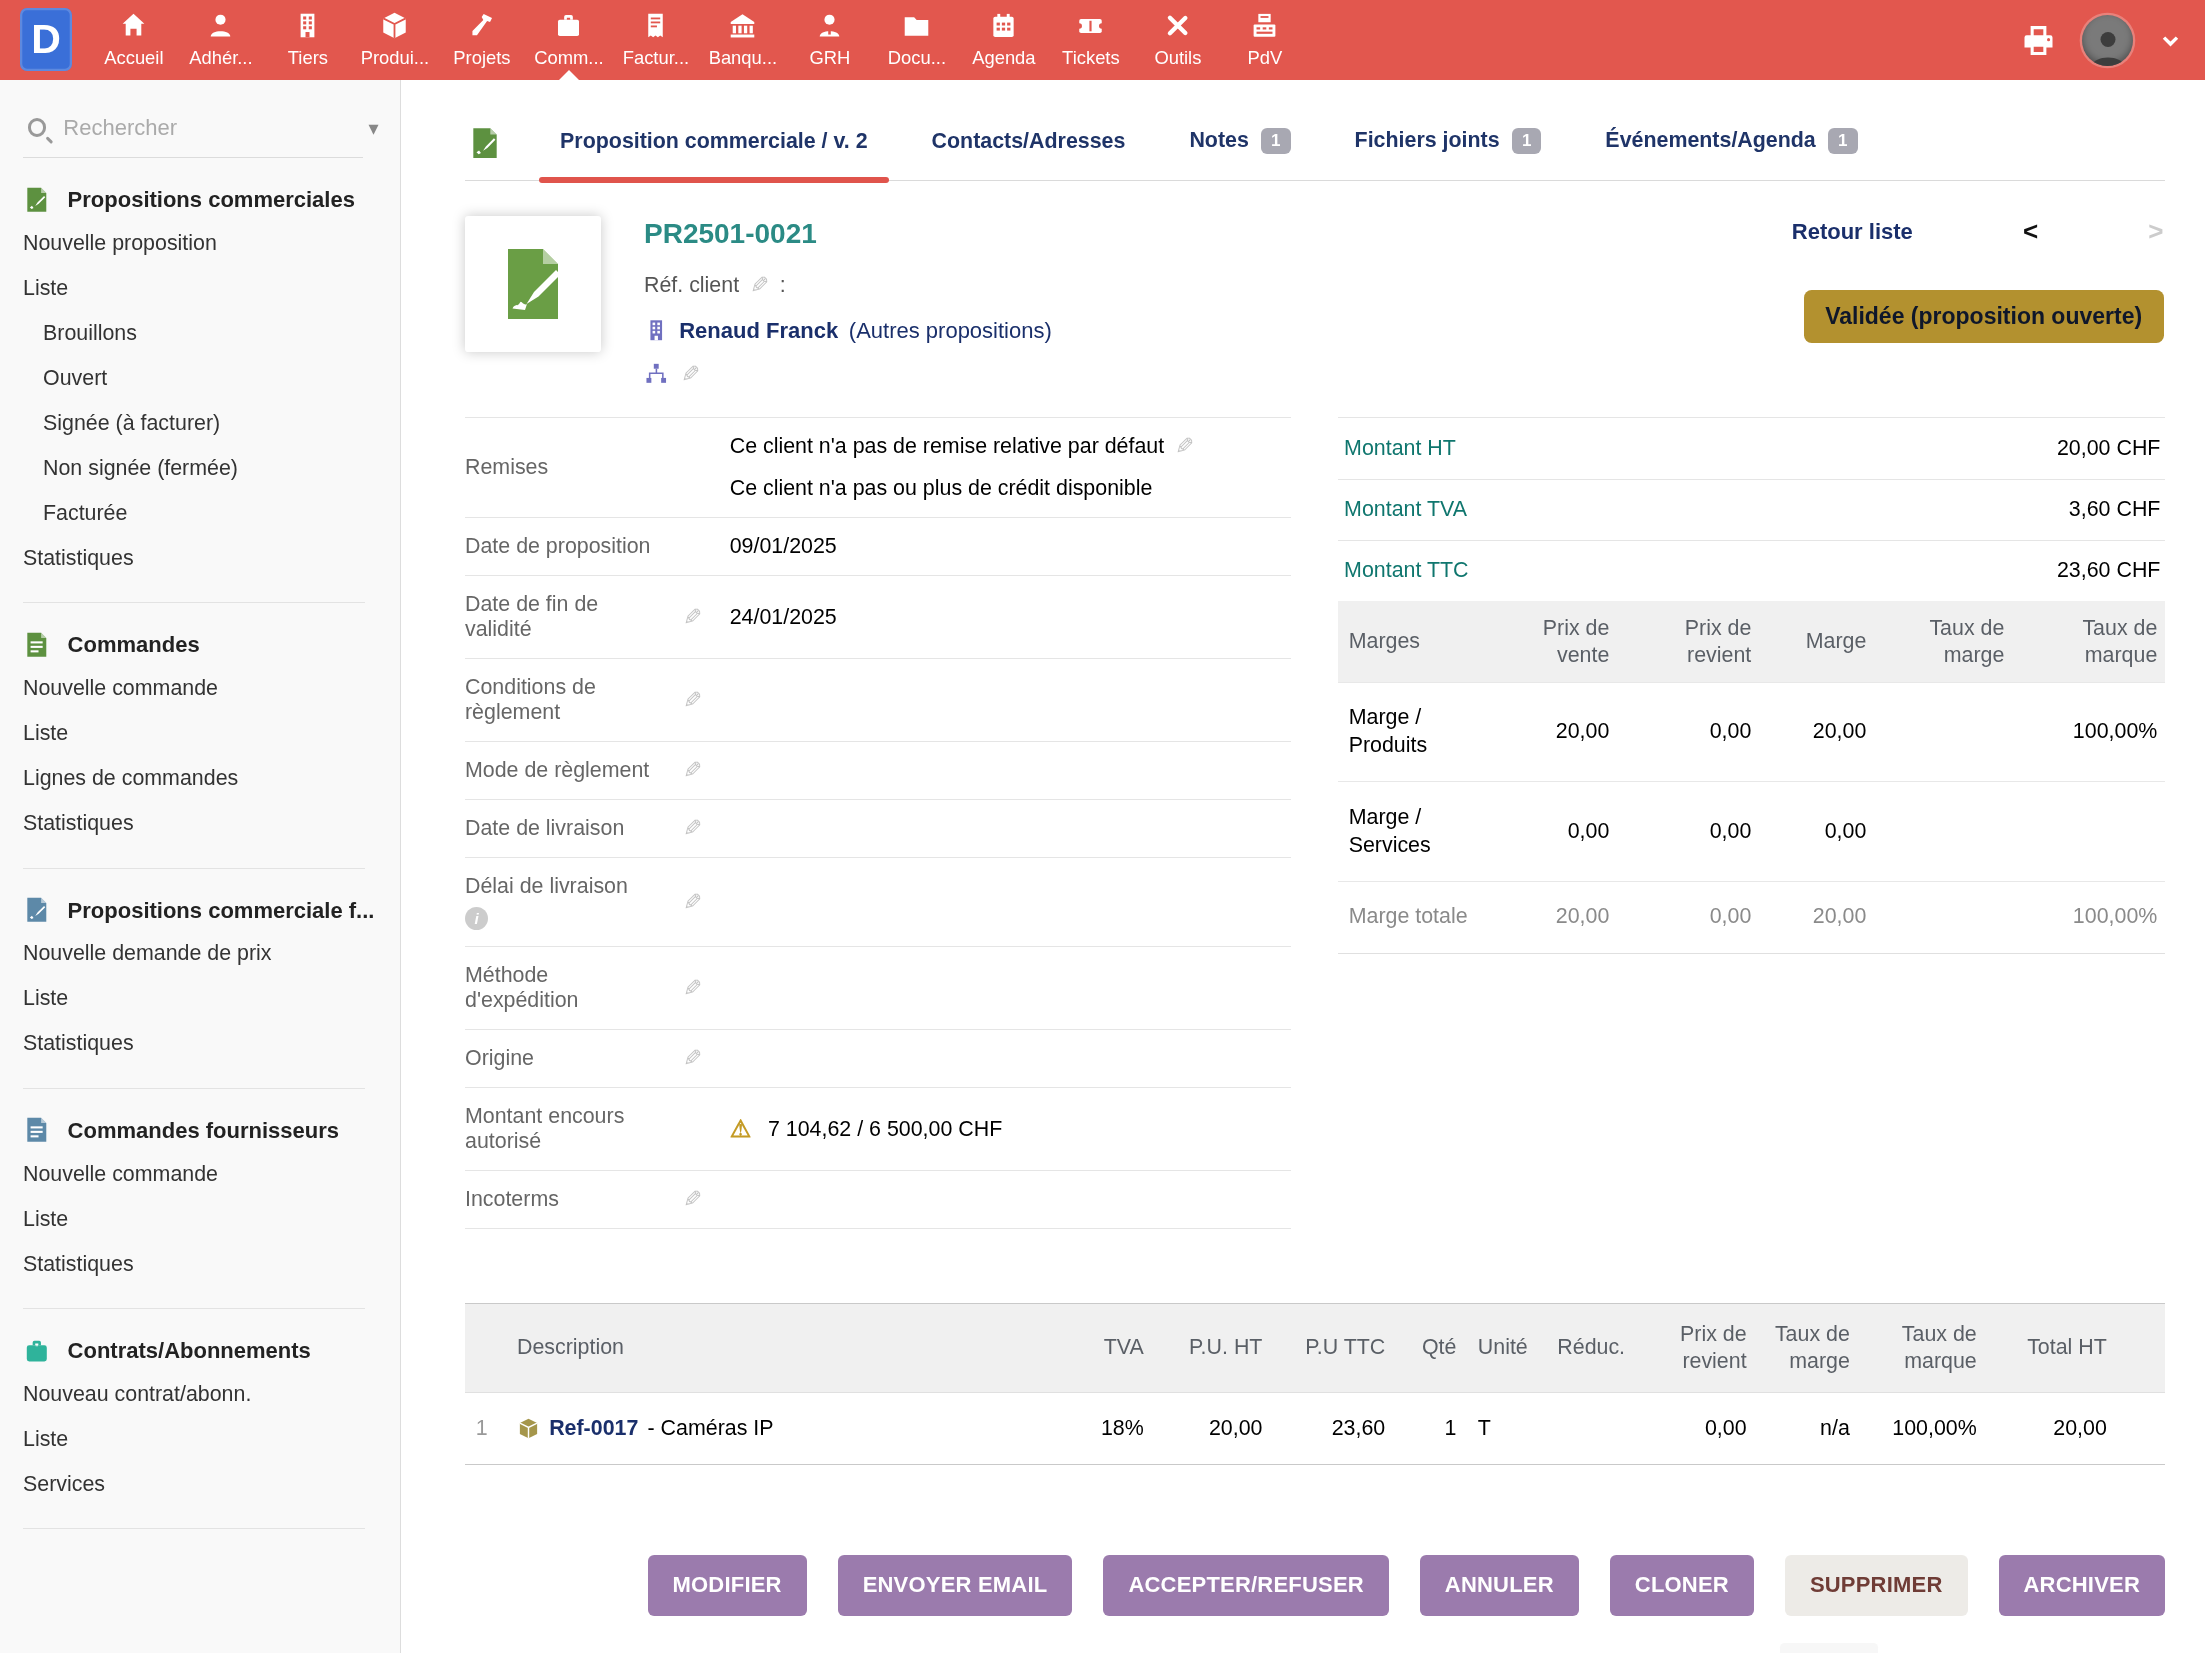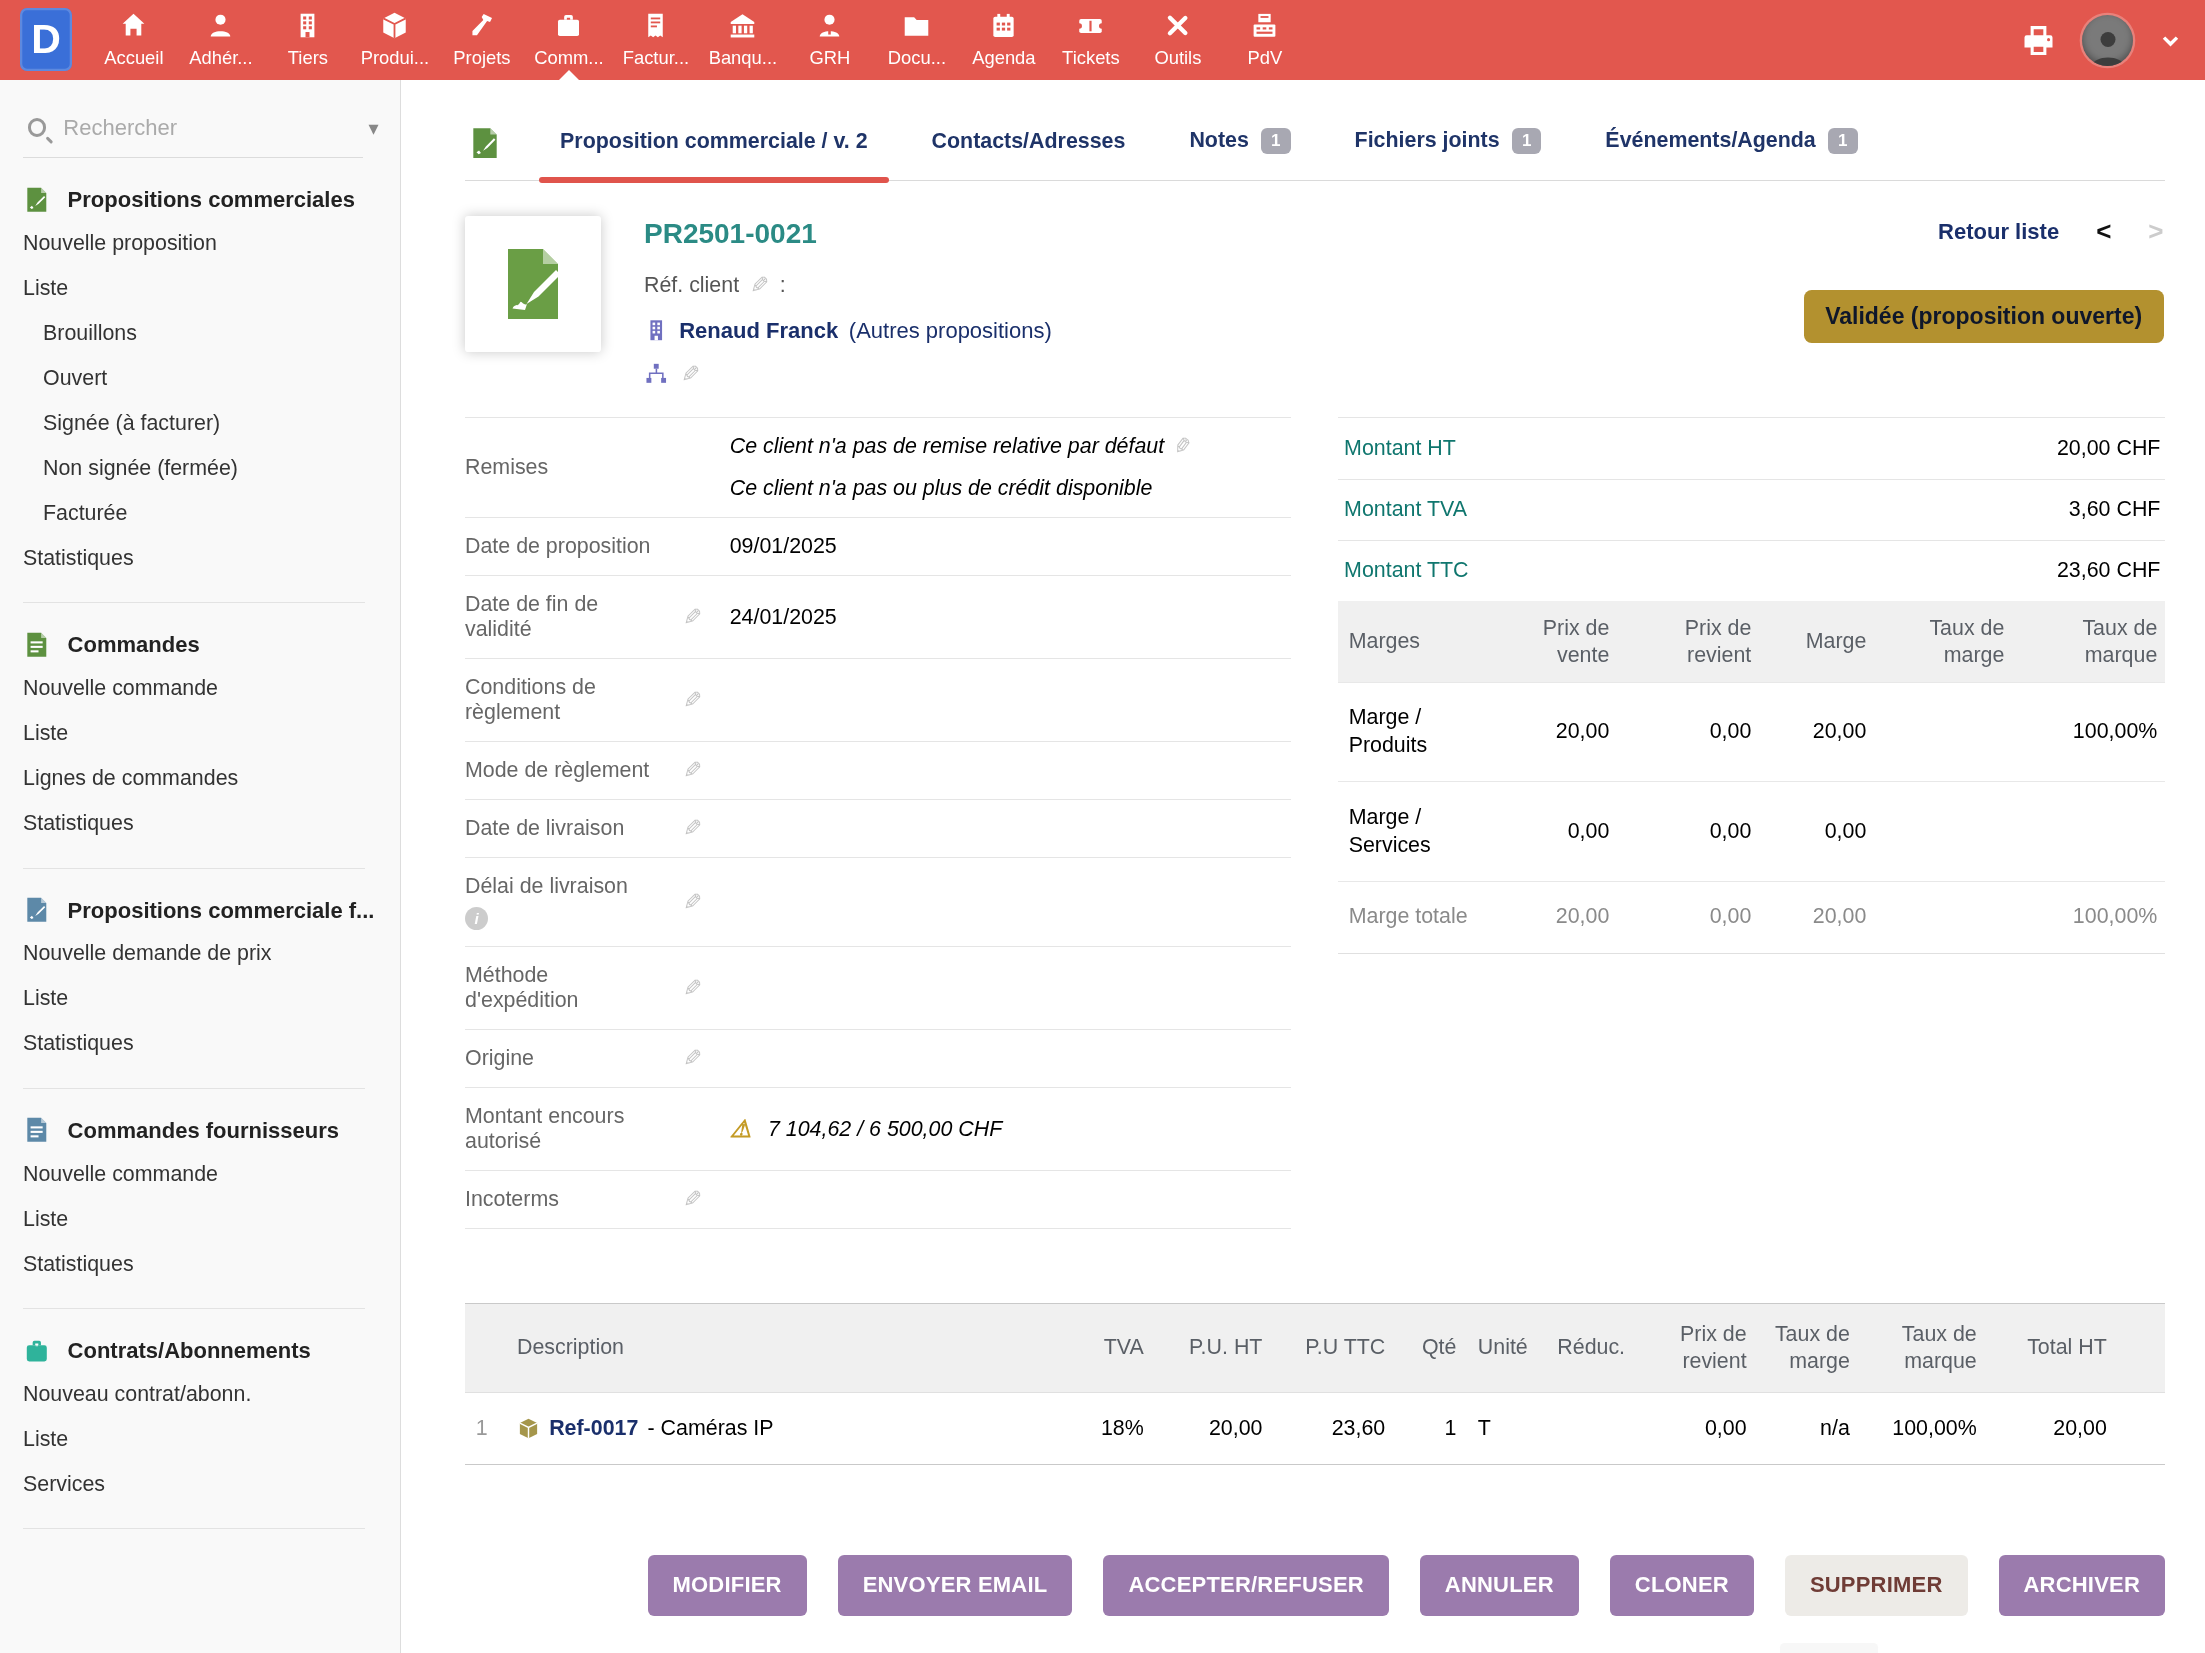--- a/index.html
+++ b/index.html
@@ -68,21 +68,21 @@
   .head-info { margin-left:43px; padding-top:1.5px; }
   .ref-title { color:#2b8b85; font-size:28px; font-weight:bold; }
   .refclient-row { margin-top:23px; font-size:21.4px; color:#555; display:flex; align-items:center; gap:10.7px; }
   .client-row { margin-top:20px; font-size:22px; color:#1a2f6b; display:flex; align-items:center; gap:10.7px; }
   .client-row .bld svg { width:24.5px; height:24.5px; display:block; }
   .client-name { font-weight:600; cursor:pointer; }
   .client-extra { cursor:pointer; }
   .proj-row { margin-top:18.4px; display:flex; align-items:center; gap:12.3px; }
   .proj-row svg { width:24.5px; height:24.5px; display:block; cursor:pointer; }
   .head-right { position:absolute; right:1.5px; top:0; text-align:right; }
-  .backlist-row { display:flex; align-items:center; gap:37px; justify-content:flex-end;
+  .backlist-row { display:flex; align-items:center; gap:37px; justify-content:space-between;
     font-size:22px; font-weight:bold; }
   .back-link { color:#1a2f6b; cursor:pointer; }
   .chev { font-size:26px; font-weight:bold; cursor:pointer; }
   .chev.prev { color:#111; }
   .chev.next { color:#ccc; }
   .status-badge { margin-top:43px; display:inline-block; background:#b3912f; color:#0f172a;
     font-size:23px; font-weight:bold; padding:13px 21.4px; border-radius:7.7px;margin-left:12px; }
 
   
   .pencil { color:#c3c3c3; font-size:23px; cursor:pointer; line-height:1; }
@@ -97,21 +97,21 @@
   .cols { display:flex; gap:47px; margin-top:31px; align-items:flex-start; }
   .fields-tbl { width:826px; border-collapse:collapse; font-size:21.4px; flex:none; }
   .fields-tbl td { border-top:0.8px solid #e5e5e5; padding:16px 0; vertical-align:middle; }
   .fields-tbl tr:last-child td { border-bottom:0.8px solid #e5e5e5; }
   .fields-tbl td.lbl { width:257px; color:#666; }
   .lblwrap { display:flex; align-items:center; }
   .lblwrap .ltext { max-width:191px; }
   .lblwrap .pencil { margin-left:auto; margin-right:20px; }
   .fields-tbl td.val { padding-left:7.7px; color:#000; }
   .muted2 { color:#9a9a9a; }
-  .val-line { display:flex; align-items:center; gap:10.7px;font-style:italic; }
+  .val-line { display:flex; align-items:center; gap:10.7px; }
   .val-line + .val-line { margin-top:17px; }
 
   .right-panel { flex:1; }
   .amt-row { display:flex; justify-content:space-between; align-items:center; font-size:21.4px;
     border-top:0.8px solid #e5e5e5; padding:17.6px 4.6px 17.6px 6.1px; }
   .amt-label { color:#0f766e; }
   .amt-val { color:#000; }
   .marges-tbl { width:100%; border-collapse:collapse; font-size:21.4px; margin-top:0; }
   .marges-tbl th { background:#f0f0f0; color:#5a5f66; font-weight:normal; text-align:right;
     padding:13.8px 7.7px; vertical-align:middle; line-height:1.25; }

